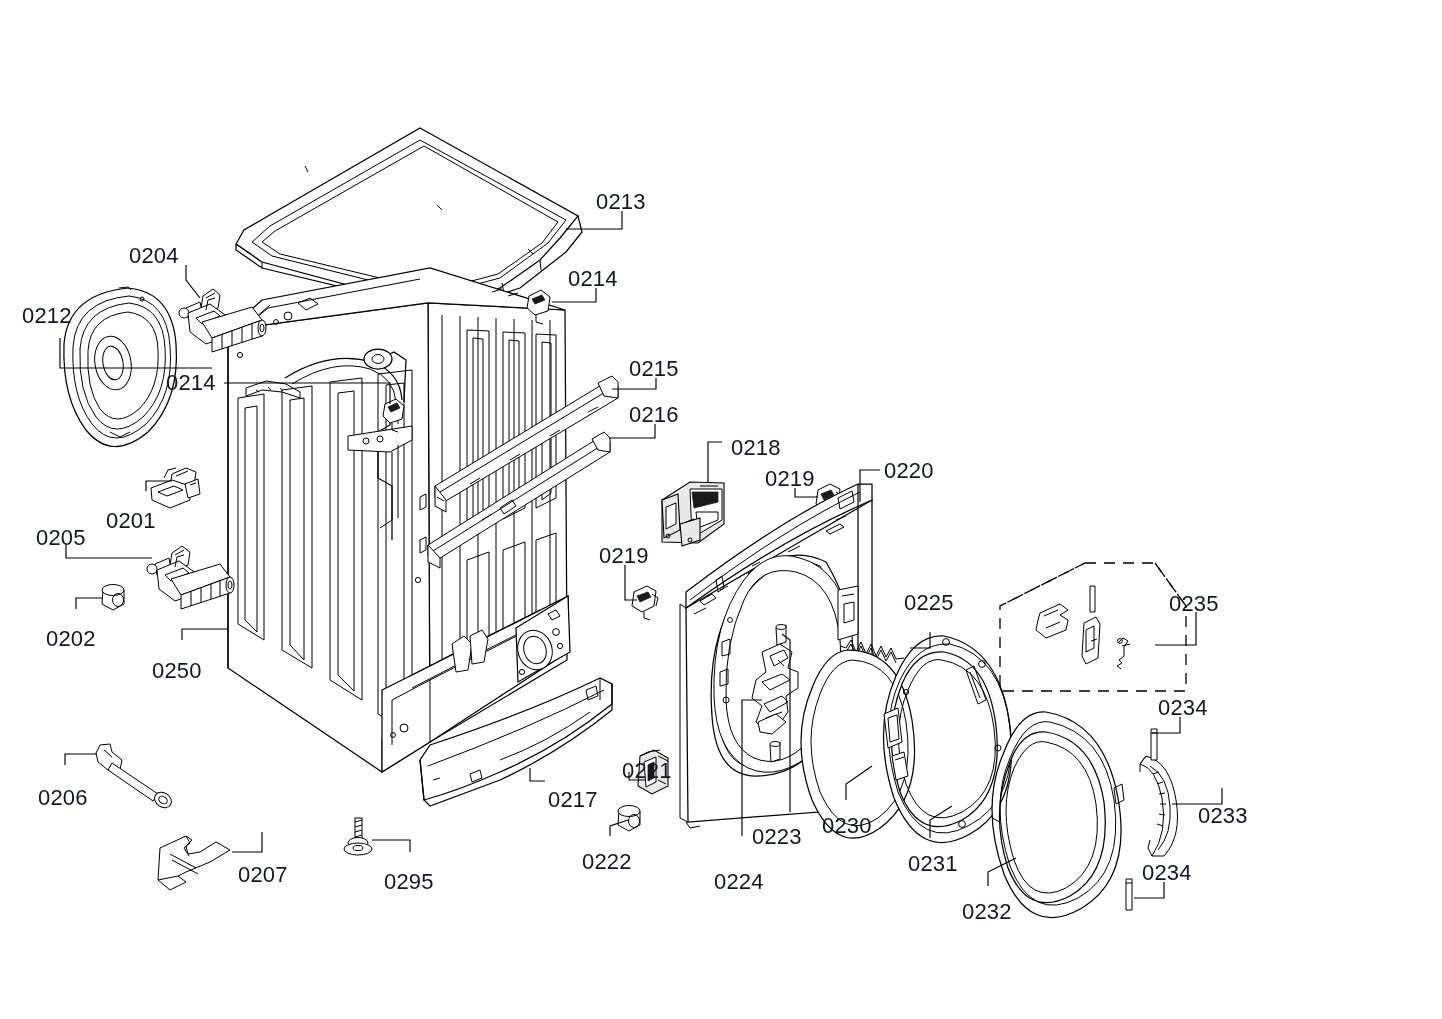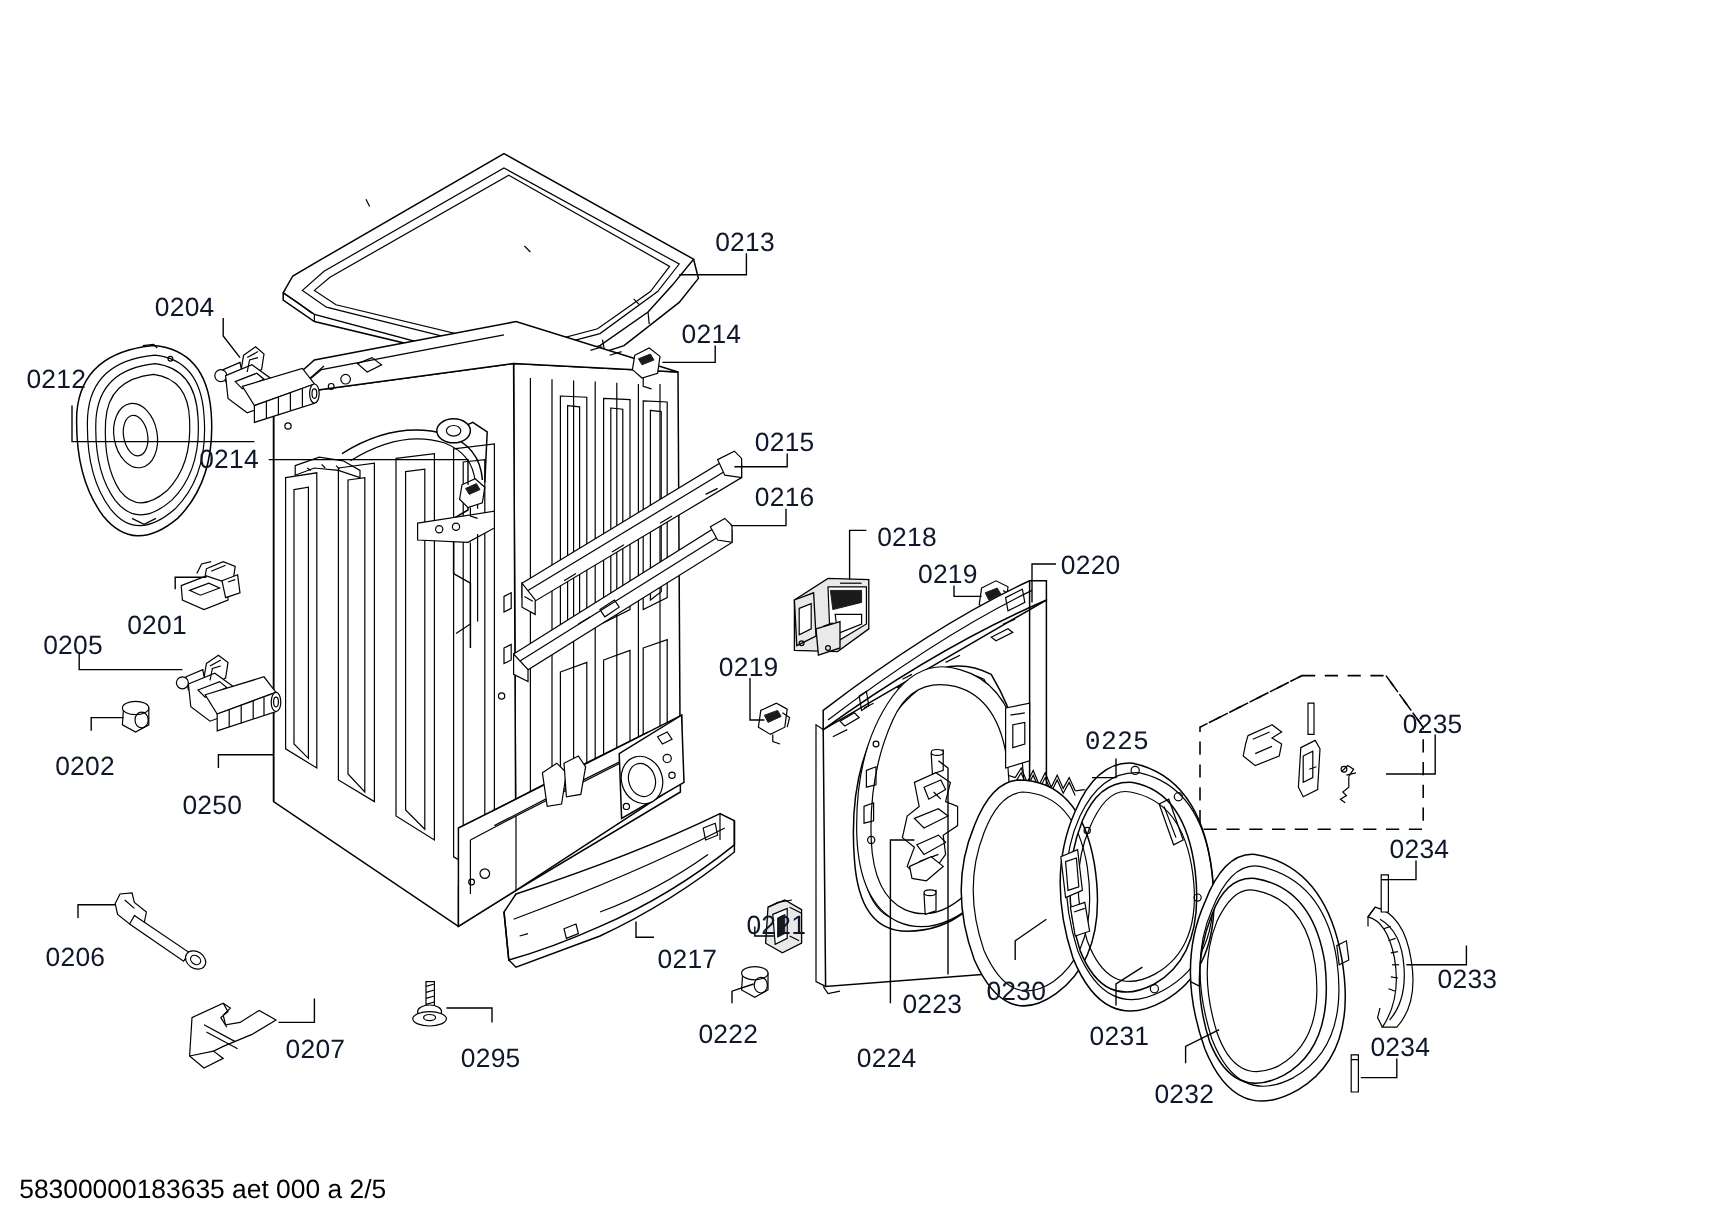--- a/index.html
+++ b/index.html
@@ -512,30 +512,29 @@
       <div class="lbl" style="left: 238px; top: 818px; margin-top: 44px;">0207</div>
       <div class="lbl" style="left: 384px; top: 869px;">0295</div>
       <div class="lbl" style="left: 596px; top: 189px;">0213</div>
       <div class="lbl" style="left: 568px; top: 266px;">0214</div>
       <div class="lbl" style="left: 629px; top: 356px;">0215</div>
       <div class="lbl" style="left: 629px; top: 402px;">0216</div>
       <div class="lbl" style="left: 731px; top: 435px;">0218</div>
       <div class="lbl" style="left: 765px; top: 466px;">0219</div>
       <div class="lbl" style="left: 599px; top: 543px;">0219</div>
       <div class="lbl" style="left: 884px; top: 458px;">0220</div>
-      <div class="lbl" style="left: 904px; top: 606px; font-family: Liberation Mono, monospace;">0225</div>
+      <div class="lbl" style="left: 904px; top: 590px;">0225</div>
       <div class="lbl" style="left: 622px; top: 758px;">0221</div>
       <div class="lbl" style="left: 548px; top: 787px;">0217</div>
       <div class="lbl" style="left: 582px; top: 849px;">0222</div>
       <div class="lbl" style="left: 714px; top: 849px; margin-top: 20px;">0224</div>
       <div class="lbl" style="left: 752px; top: 824px;">0223</div>
       <div class="lbl" style="left: 822px; top: 813px;">0230</div>
       <div class="lbl" style="left: 908px; top: 851px;">0231</div>
       <div class="lbl" style="left: 962px; top: 899px;">0232</div>
       <div class="lbl" style="left: 1169px; top: 591px;">0235</div>
       <div class="lbl" style="left: 1158px; top: 695px;">0234</div>
       <div class="lbl" style="left: 1198px; top: 767px; margin-top: 36px;">0233</div>
       <div class="lbl" style="left: 1142px; top: 860px;">0234</div>
     </div>
 
-<div id="footer">58300000183635 aet 000 a 2/5</div>
 
 </div>
 
 </body></html>

